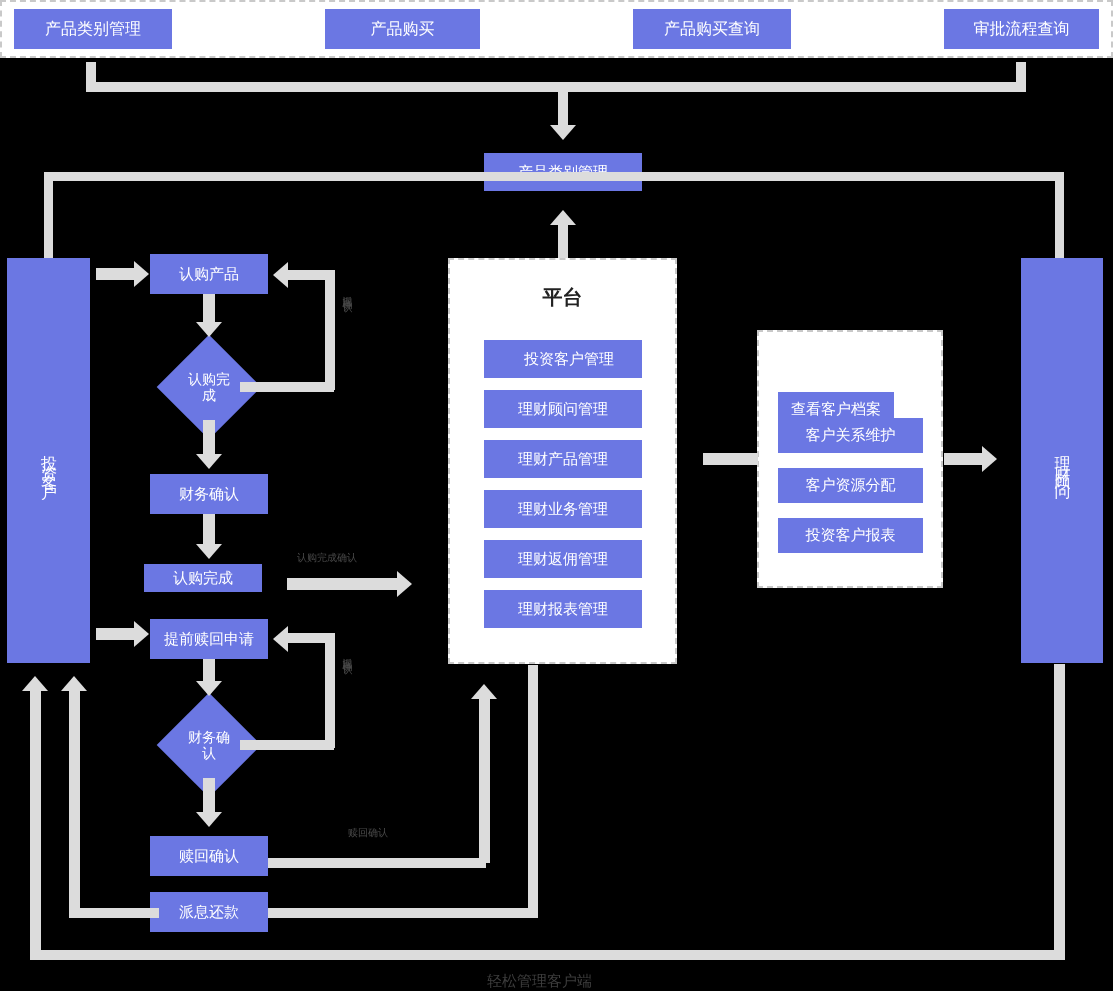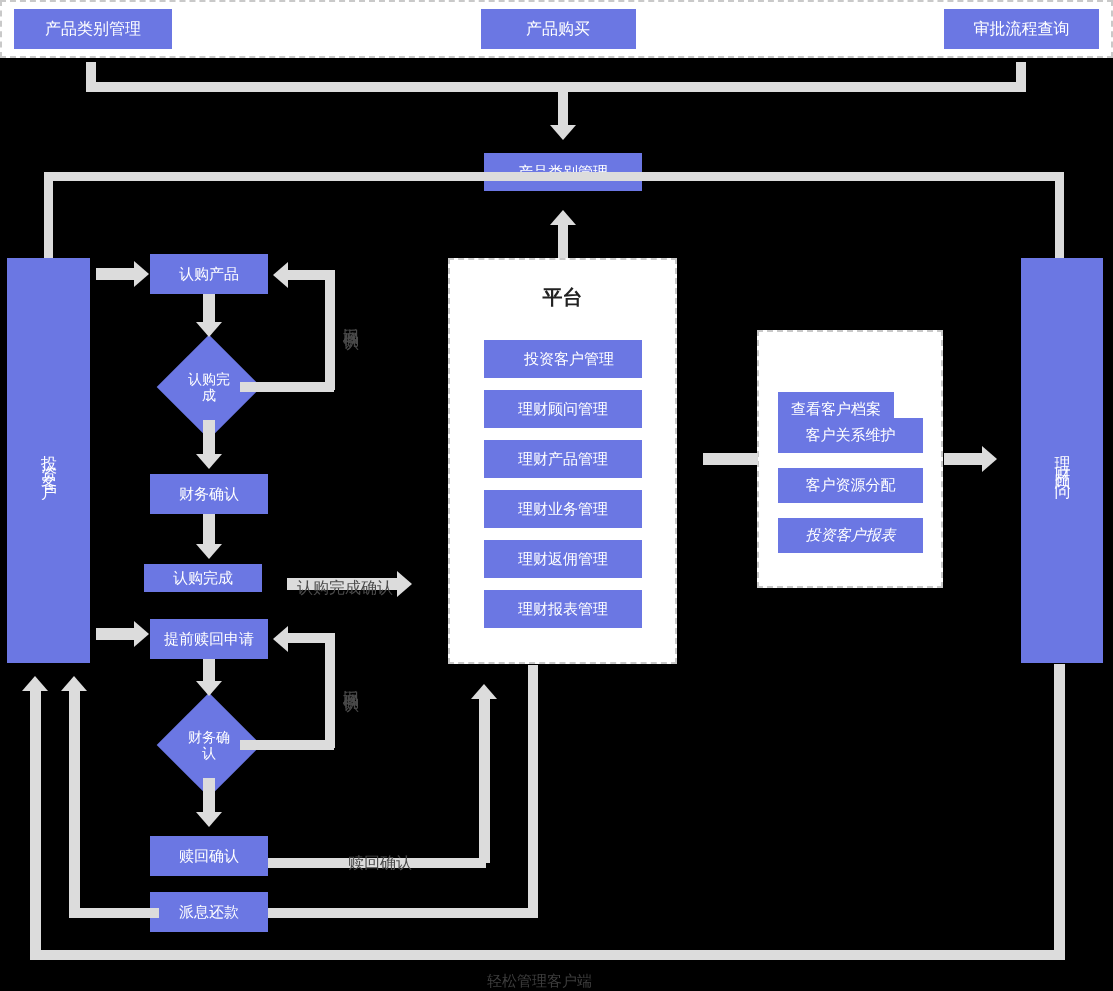--- a/index.html
+++ b/index.html
@@ -43,31 +43,32 @@
   .arrow{position:absolute;width:0;height:0;}
   .ar-down{border-left:13px solid transparent;border-right:13px solid transparent;
            border-top:15px solid #dcdcdc;}
   .ar-up{border-left:13px solid transparent;border-right:13px solid transparent;
          border-bottom:15px solid #dcdcdc;}
   .ar-right{border-top:13px solid transparent;border-bottom:13px solid transparent;
             border-left:15px solid #dcdcdc;}
   .ar-left{border-top:13px solid transparent;border-bottom:13px solid transparent;
            border-right:15px solid #dcdcdc;}
 
-  .edge-label{position:absolute;color:#4a4a4a;font-size:16px;margin-top:27px;}
+  .edge-label{position:absolute;color:#4a4a4a;font-size:10px;}
   .edge-label.vert{writing-mode:vertical-rl;text-orientation:upright;letter-spacing:2px;}
   .footer-label{position:absolute;color:#3d3d3d;font-size:15px;}
 </style>
 </head>
 <body>
 
 <div id="top-strip">
   <div class="menu-row">
     <div class="menu-btn" style="width:158px">产品类别管理</div>
     <div class="menu-btn" style="width:155px">产品购买</div>
+    <div class="menu-btn" style="width:158px">产品购买查询</div>
     <div class="menu-btn" style="width:155px">审批流程查询</div>
   </div>
 </div>
 
 <div class="ln" style="left:86px;top:62px;width:10px;height:30px;"></div>
 <div class="ln" style="left:86px;top:82px;width:940px;height:10px;"></div>
 <div class="ln" style="left:1016px;top:62px;width:10px;height:30px;"></div>
 <div class="ln" style="left:558px;top:82px;width:10px;height:43px;"></div>
 <div class="arrow ar-down" style="left:550px;top:125px;"></div>
 
@@ -202,21 +203,21 @@
 <div class="panel" style="left:757px;top:330px;width:186px;height:258px;"></div>
 <div class="node" style="left:778px;top:368px;width:116px;height:35px;margin-top:24px;">
   <span>查看客户档案</span>
 </div>
 <div class="node" style="left:778px;top:418px;width:145px;height:35px;">
   <span>客户关系维护</span>
 </div>
 <div class="node" style="left:778px;top:468px;width:145px;height:35px;">
   <span>客户资源分配</span>
 </div>
-<div class="node" style="left:778px;top:518px;width:145px;height:35px;font-style:italic;">
+<div class="node" style="left:778px;top:518px;width:145px;height:35px;">
   <span>投资客户报表</span>
 </div>
 
 <div class="ln" style="left:703px;top:453px;width:55px;height:12px;"></div>
 
 <div class="ln" style="left:944px;top:453px;width:38px;height:12px;"></div>
 <div class="arrow ar-right" style="left:982px;top:446px;"></div>
 
 <div class="footer-label" style="left:487px;top:972px;">轻松管理客户端</div>
 

